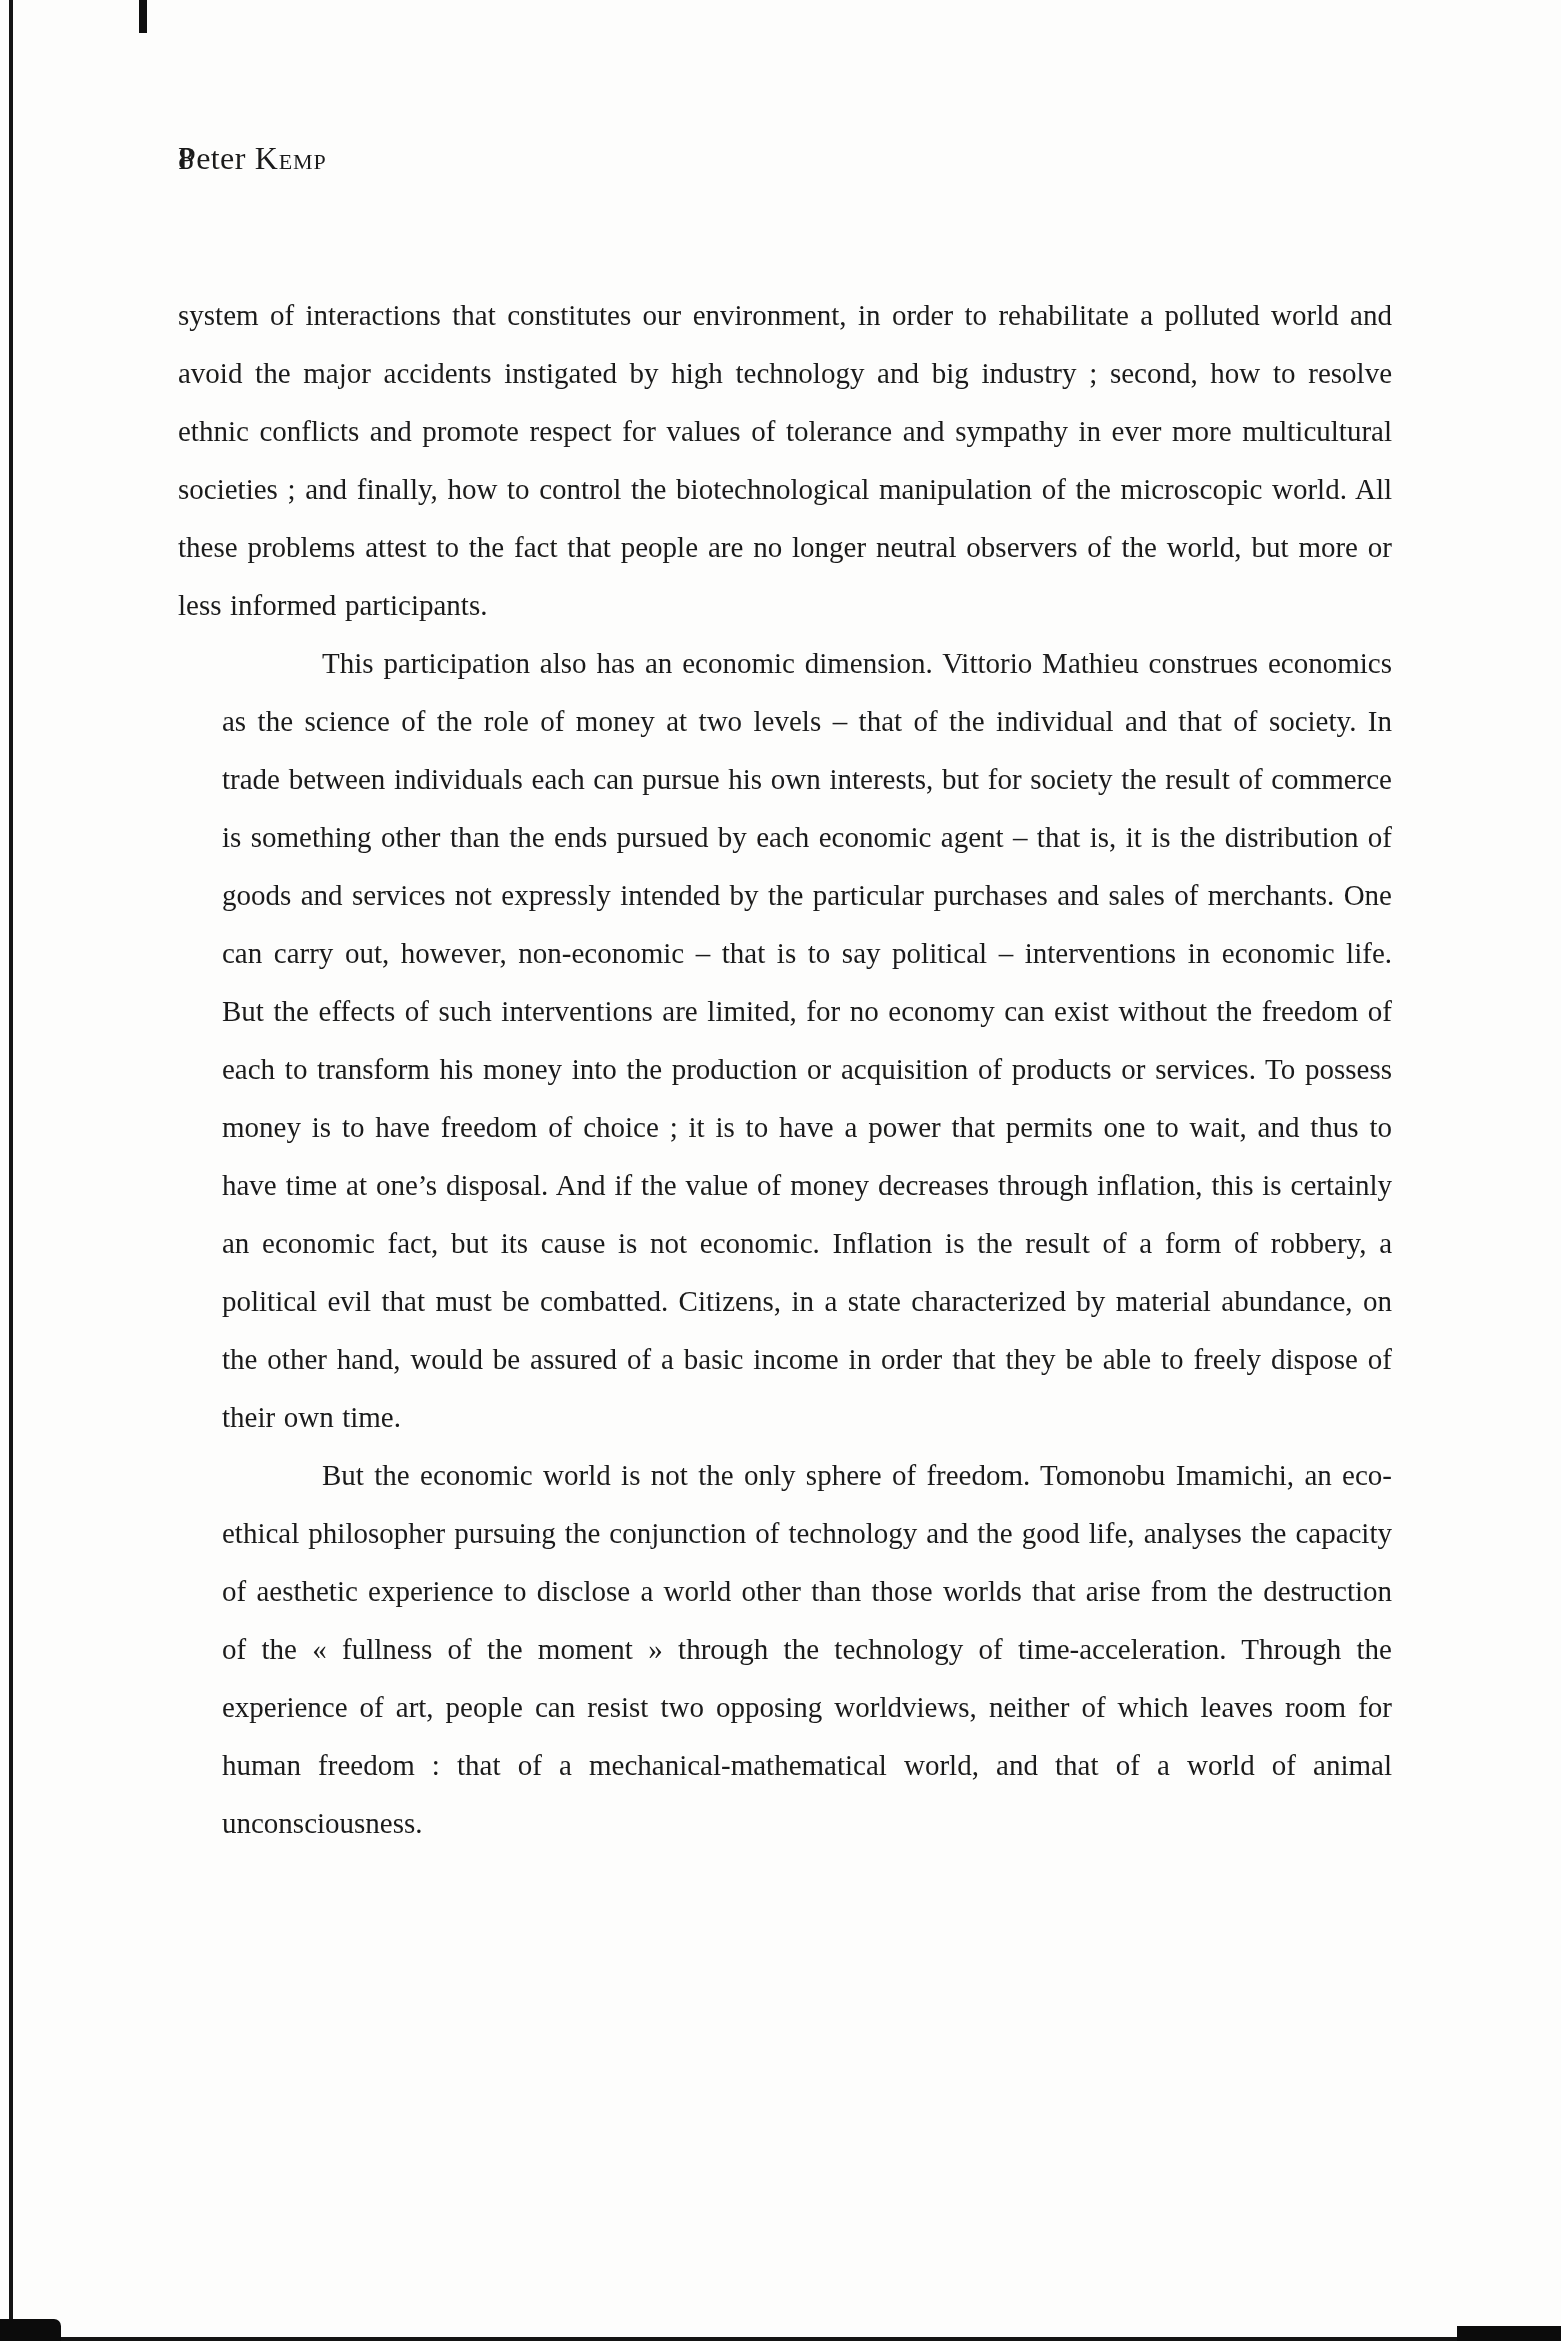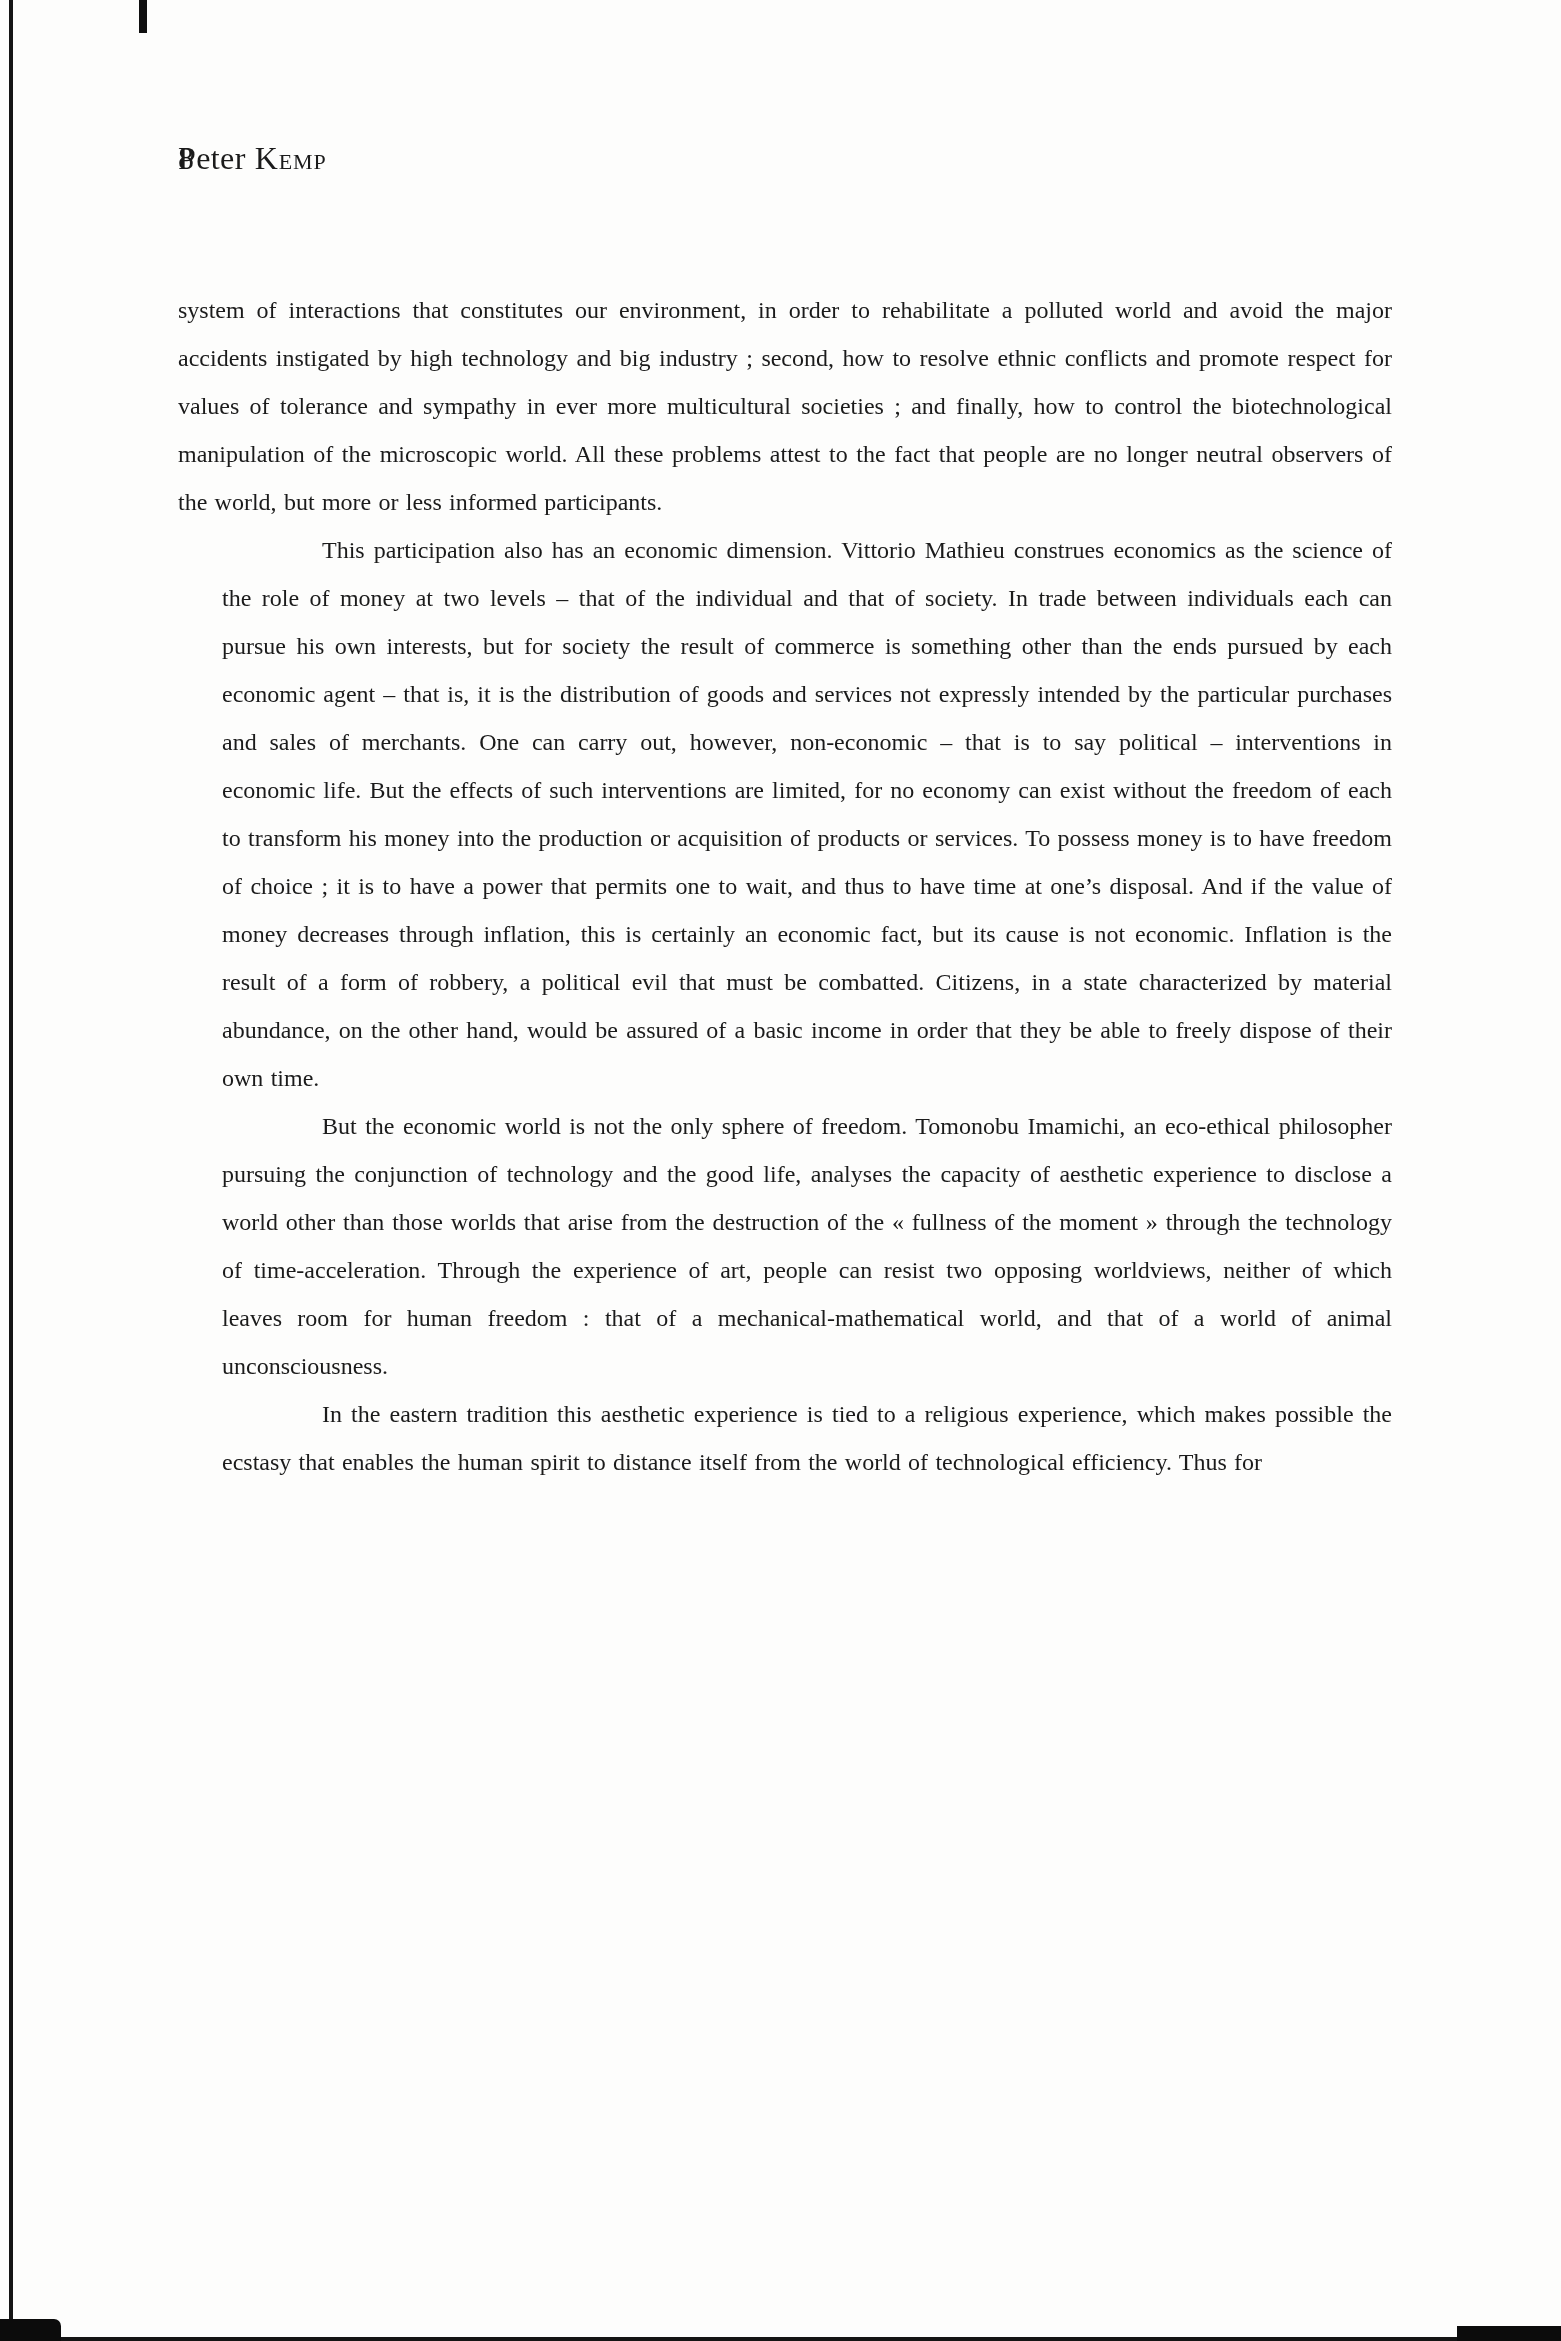--- a/index.html
+++ b/index.html
@@ -71,22 +71,22 @@
     font-variant: small-caps;
     margin-left: 0.28em;
     letter-spacing: 0.9px;
   }
   
   .body-text {
     position: absolute;
     left: 178px;
     top: 286px;
     width: 1214px;
-    font-size: 24px;
-    line-height: 48px;
+    font-size: 29px;
+    line-height: 58px;
     text-align: justify;
     word-spacing: 1.3px;
   }
   .para {
     margin: 0;
     padding: 0;
   }
   .para.indented {
     text-indent: 100px;
     margin-left: 44px;
@@ -107,17 +107,16 @@
     <span class="page-number">8</span>
     <span class="running-head">
       <span>Peter</span><span class="surname-smallcaps">Kemp</span>
     </span>
   </div>
 
   <div class="body-text">
     <p class="para">system of interactions that constitutes our environment, in order to rehabilitate a polluted world and avoid the major accidents instigated by high technology and big industry ; second, how to resolve ethnic conflicts and promote respect for values of tolerance and sympathy in ever more multicultural societies ; and finally, how to control the biotechnological manipulation of the microscopic world. All these problems attest to the fact that people are no longer neutral observers of the world, but more or less informed participants.</p>
     <p class="para indented">This participation also has an economic dimension. Vittorio Mathieu construes economics as the science of the role of money at two levels – that of the individual and that of society. In trade between individuals each can pursue his own interests, but for society the result of commerce is something other than the ends pursued by each economic agent – that is, it is the distribution of goods and services not expressly intended by the particular purchases and sales of merchants. One can carry out, however, non-economic – that is to say political – interventions in economic life. But the effects of such interventions are limited, for no economy can exist without the freedom of each to transform his money into the production or acquisition of products or services. To possess money is to have freedom of choice ; it is to have a power that permits one to wait, and thus to have time at one’s disposal. And if the value of money decreases through inflation, this is certainly an economic fact, but its cause is not economic. Inflation is the result of a form of robbery, a political evil that must be combatted. Citizens, in a state characterized by material abundance, on the other hand, would be assured of a basic income in order that they be able to freely dispose of their own time.</p>
     <p class="para indented">But the economic world is not the only sphere of freedom. Tomonobu Imamichi, an eco-ethical philosopher pursuing the conjunction of technology and the good life, analyses the capacity of aesthetic experience to disclose a world other than those worlds that arise from the destruction of the « fullness of the moment » through the technology of time-acceleration. Through the experience of art, people can resist two opposing worldviews, neither of which leaves room for human freedom : that of a mechanical-mathematical world, and that of a world of animal unconsciousness.</p>
-    <p class="para indented">In the eastern tradition this aesthetic experience is tied to a religious experience, which makes possible the ecstasy that enables the human spirit to distance itself from the world of technological efficiency. Thus for</p>
   </div>
 
 </div>
 
 
 </body></html>

